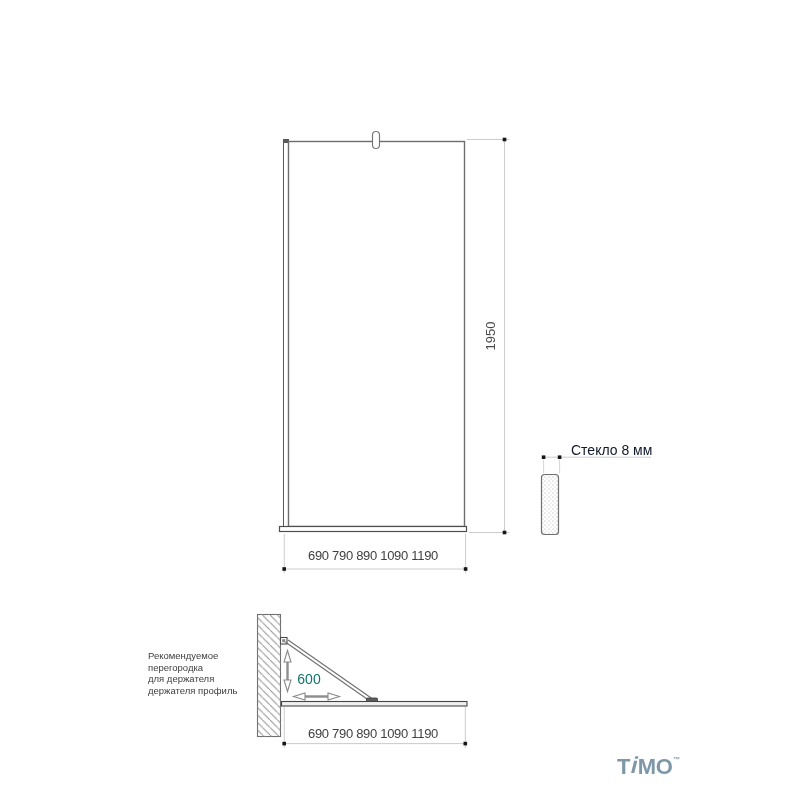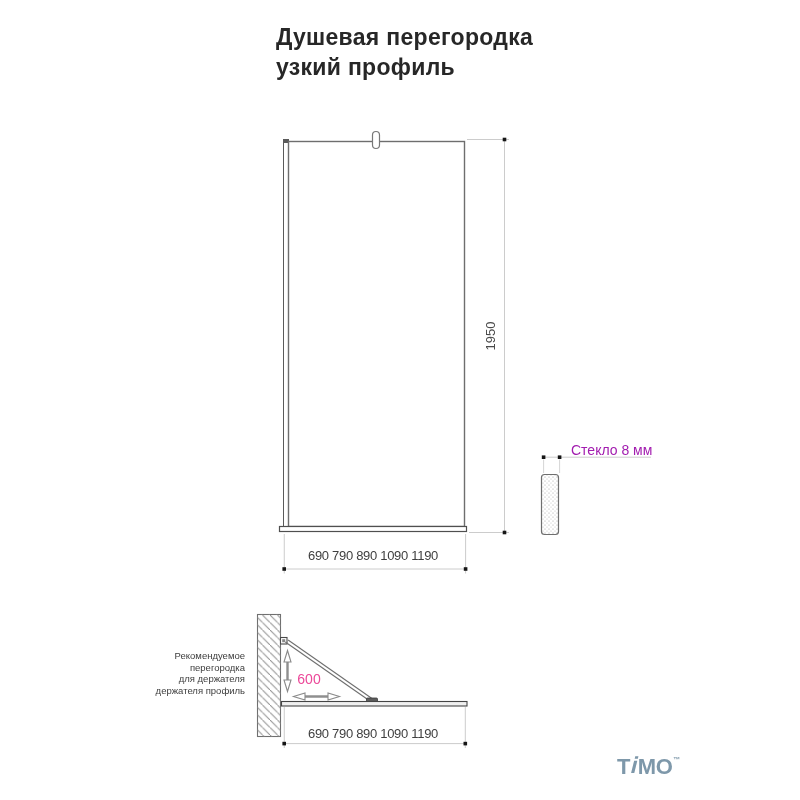--- a/index.html
+++ b/index.html
@@ -4,23 +4,23 @@
 <style>
   html,body{margin:0;padding:0;}
   body{width:800px;height:800px;background:#ffffff;font-family:"Liberation Sans",sans-serif;}
   #stage{position:relative;width:800px;height:800px;overflow:hidden;background:#fff;}
   #linework{position:absolute;left:0;top:0;}
   .txt{position:absolute;color:#3c3c3c;white-space:nowrap;}
   .title{left:276px;top:22px;font-size:23px;line-height:30px;font-weight:600;color:#272727;letter-spacing:.3px;}
   .dim-h{left:461px;top:328px;width:60px;height:16px;font-size:13px;color:#4a4a4a;text-align:center;transform:rotate(-90deg);}
   .dim-w-front{left:273px;top:548px;width:200px;font-size:13px;letter-spacing:-0.3px;text-align:center;color:#3f3f3f;}
   .dim-w-plan{left:273px;top:726px;width:200px;font-size:13px;letter-spacing:-0.3px;text-align:center;color:#3f3f3f;}
-  .glass-label{left:571px;top:442px;font-size:14px;color:#a21caf;}
-  .dim-600{left:288px;top:671px;width:42px;font-size:14px;text-align:center;color:#ec4899;}
-  .note{left:140px;top:650px;width:105px;font-size:9.5px;line-height:11.5px;text-align:right;color:#3d3d3d;white-space:normal;}
+  .glass-label{left:571px;top:442px;font-size:14px;color:#0f172a;}
+  .dim-600{left:288px;top:671px;width:42px;font-size:14px;text-align:center;color:#0f766e;}
+  .note{left:148px;top:650px;width:105px;font-size:9.5px;line-height:11.5px;color:#3d3d3d;white-space:normal;}
   .note span{display:block;}
   .logo{left:617px;top:755px;display:flex;align-items:flex-end;font-weight:800;font-size:22px;letter-spacing:-0.5px;line-height:1;}
   .logo-part{display:inline-block;}
   .logo-i{transform:skewX(-14deg) translateY(-1px);margin:0 1px;font-size:23px;}
   .logo-tm{font-size:7px;align-self:flex-start;margin-top:1px;margin-left:1px;}
 </style>
 </head>
 <body>
 
 <div id="stage">
@@ -92,24 +92,20 @@
       <polygon points="339.5,696.5 328,693 328,700" fill="#ffffff" stroke="#8a8a8a" stroke-width="1.1"></polygon>
     </g>
 
     <line x1="284.25" y1="707" x2="284.25" y2="748" stroke="#cccccc" stroke-width="1"></line>
     <line x1="465.3" y1="707" x2="465.3" y2="748" stroke="#cccccc" stroke-width="1"></line>
     <line x1="284.25" y1="743.6" x2="465.3" y2="743.6" stroke="#cccccc" stroke-width="1"></line>
     <rect x="282.4" y="741.8" width="3.6" height="3.6" fill="#161616"></rect>
     <rect x="463.5" y="741.8" width="3.6" height="3.6" fill="#161616"></rect>
   </svg>
 
-  <div class="txt title">
-    <div>Душевая перегородка</div>
-    <div>узкий профиль</div>
-  </div>
 
   <div class="txt dim-h">1950</div>
 
   <div class="txt dim-w-front">690 790 890 1090 1190</div>
 
   <div class="txt glass-label">Стекло 8 мм</div>
 
   <div class="txt dim-600">600</div>
 
   <div class="txt note">

